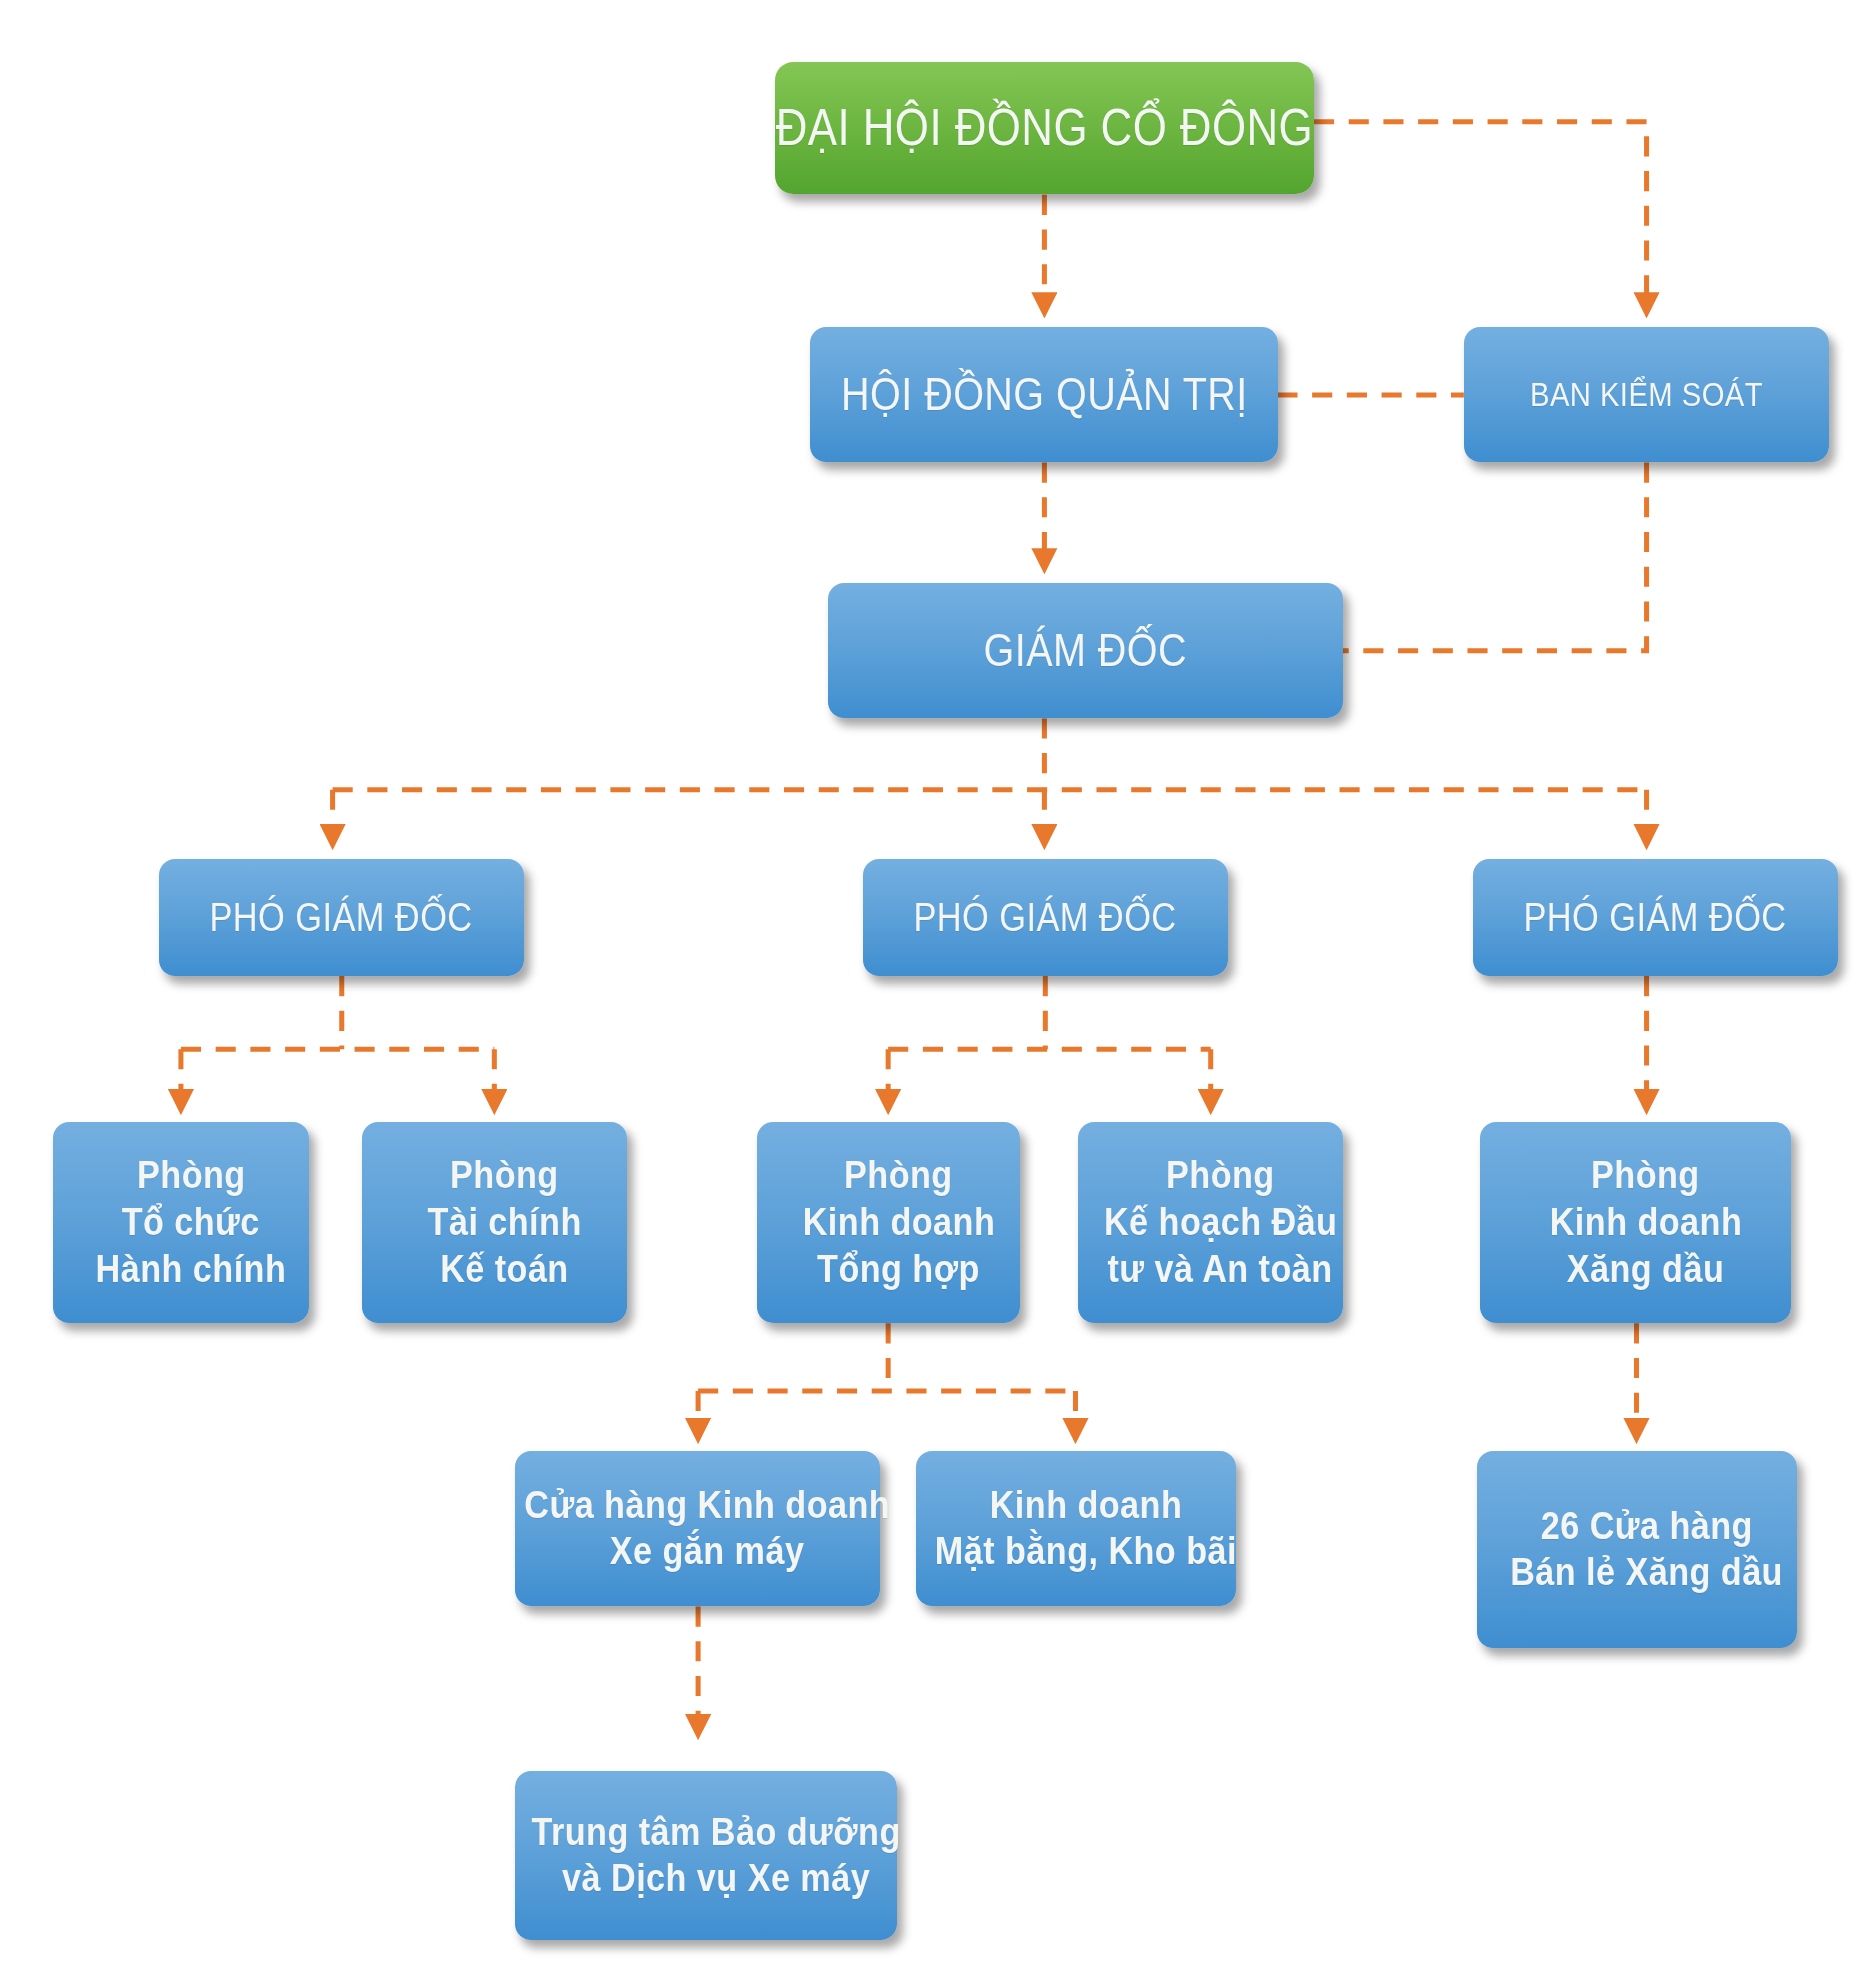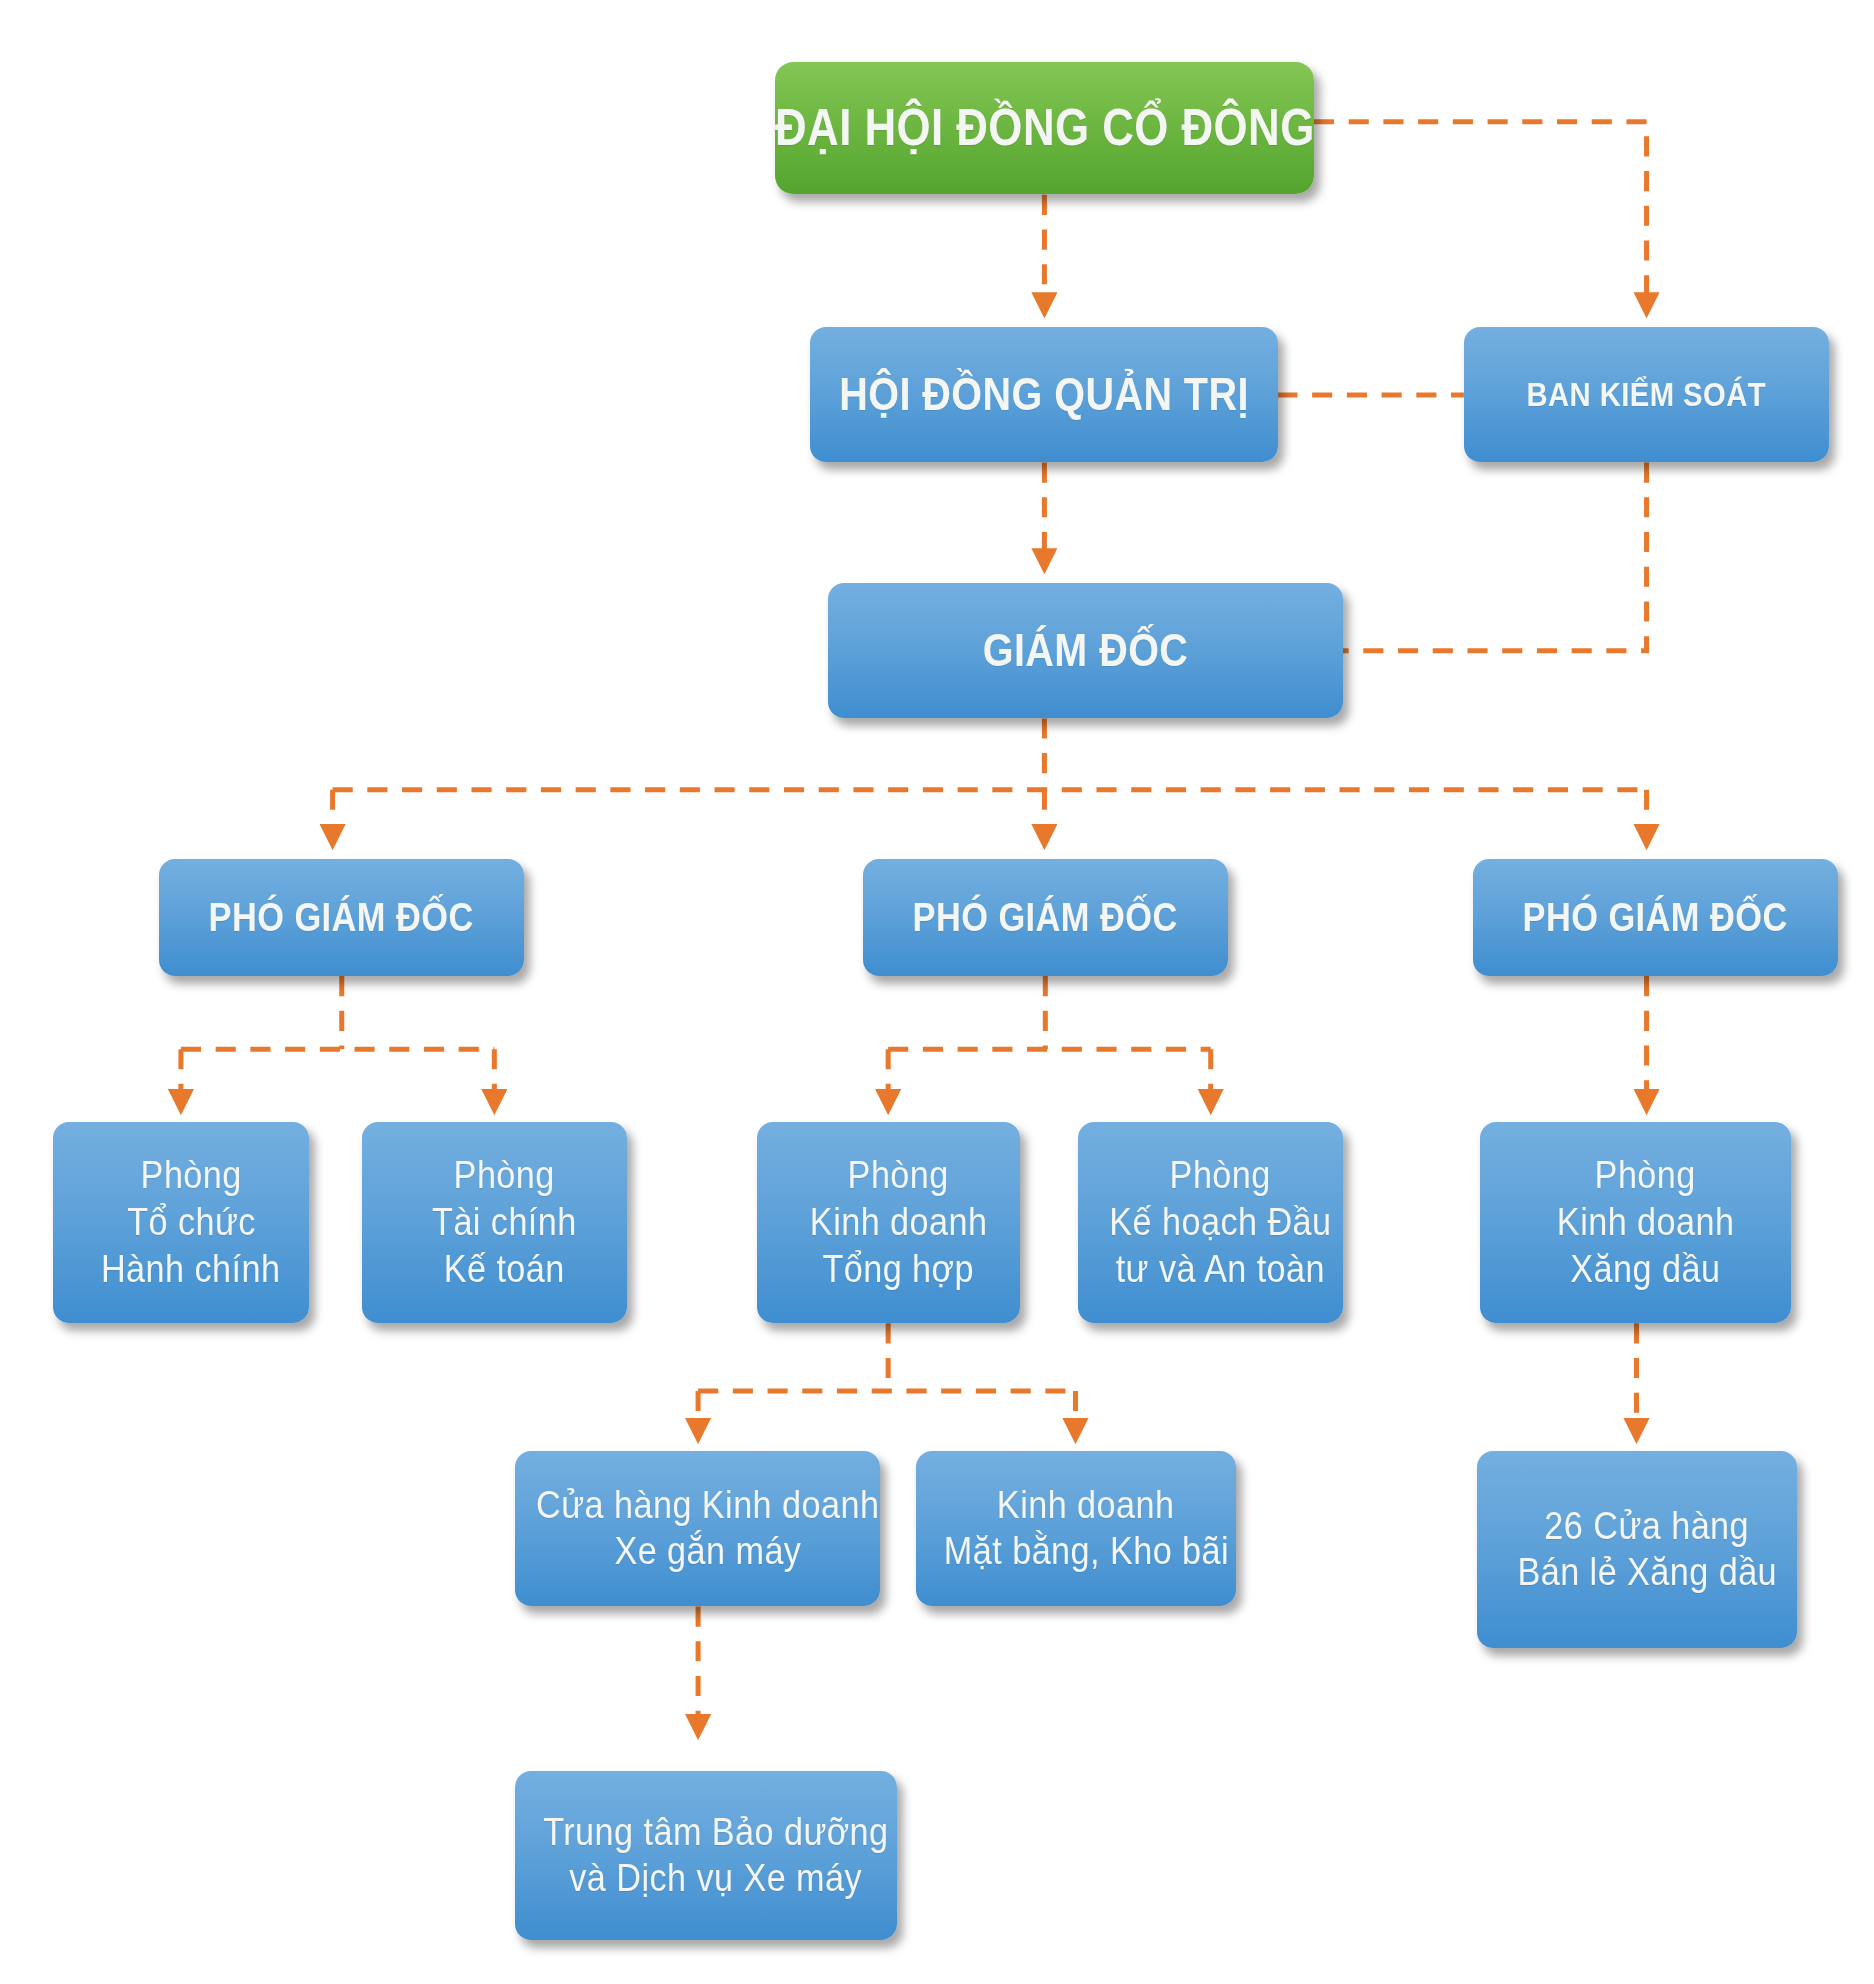--- a/index.html
+++ b/index.html
@@ -29,32 +29,32 @@
   }
   .blue{
     background:linear-gradient(180deg,#74afe0 0%,#5fa2d9 45%,#3f8ed0 100%);
     border-radius:16px;
   }
   .green{
     background:linear-gradient(180deg,#84c655 0%,#6eb742 45%,#53a52f 100%);
   }
   
   .tier-exec{
-    font-weight:bold;
+    font-weight:normal;
     font-stretch:condensed;
     transform-origin:center;
     justify-content:center;
   }
   .tier-exec .line{
     display:block;
     transform:scaleX(0.86);
     white-space:nowrap;
   }
   .tier-dept{
-    font-weight:normal;
+    font-weight:bold;
     font-stretch:condensed;
     padding-left:20px;
   }
   .tier-dept .line{
     display:block;
     transform:scaleX(0.90);
     white-space:nowrap;
   }
   .line{padding:0.9px 0;}
 </style>

